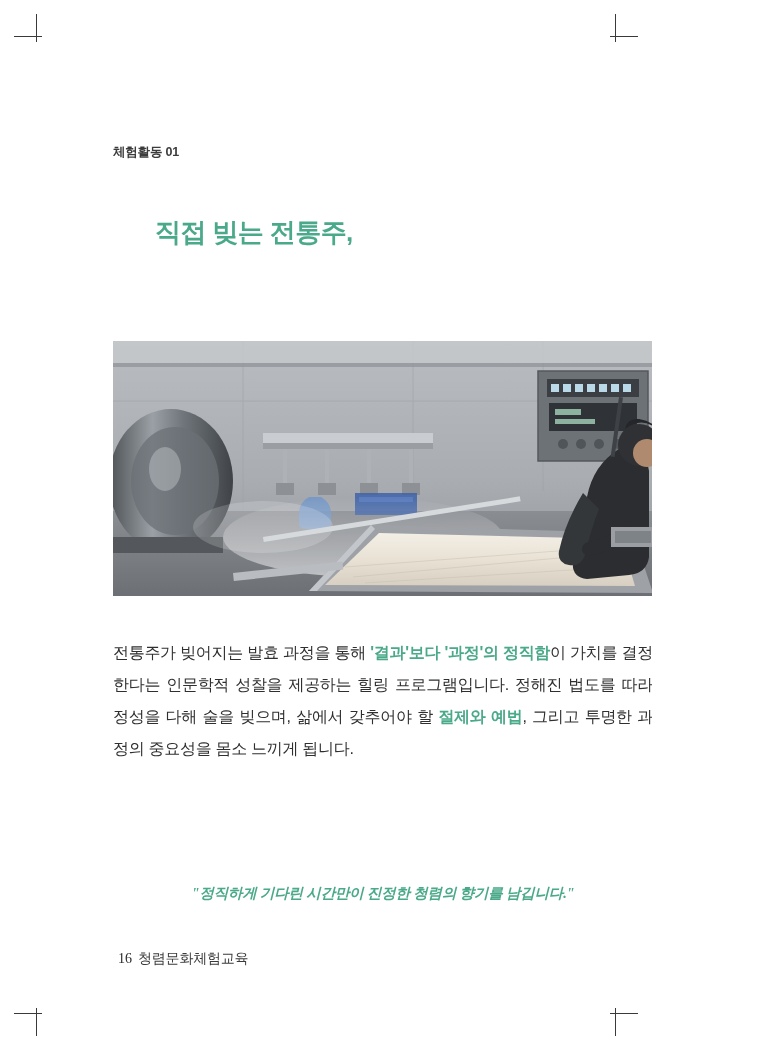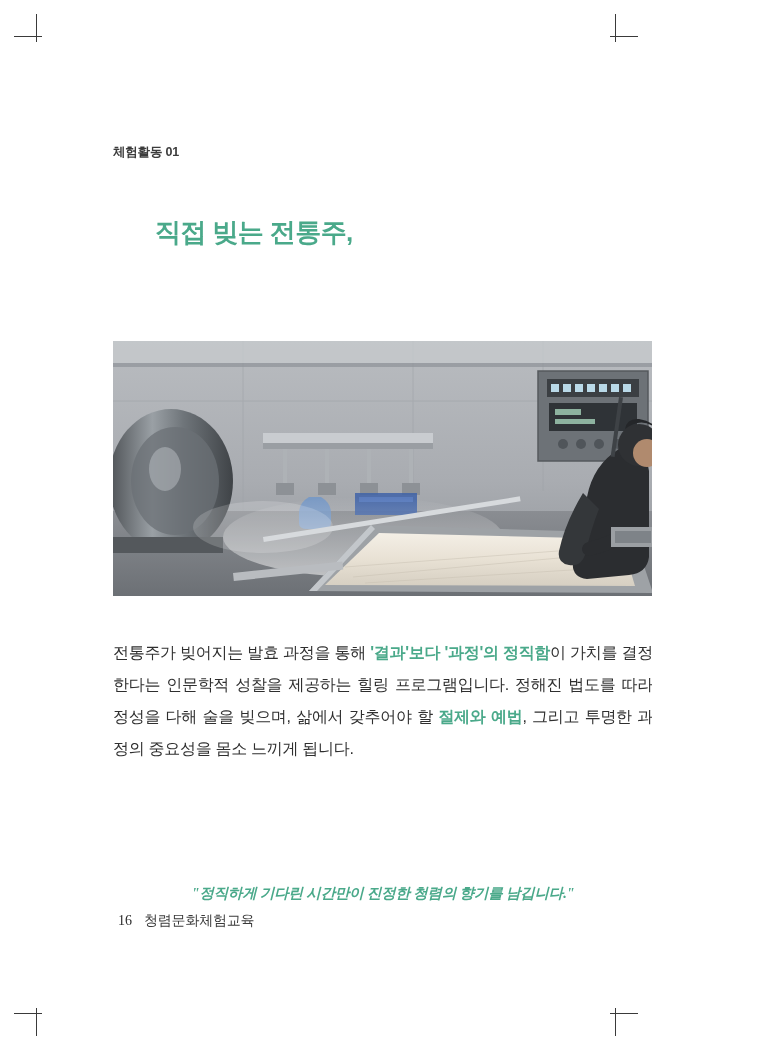--- a/index.html
+++ b/index.html
@@ -110,24 +110,24 @@
     font-weight: bold;
     font-size: 14.5px;
     color: #4aa98a;
     letter-spacing: -0.2px;
   }
 
   
   .footer {
     position: absolute;
     left: 118px;
-    top: 912px;
+    top: 950px;
     display: flex;
     align-items: baseline;
-    gap: 12px;
+    gap: 6px;
   }
   .folio {
     font-family: "Liberation Serif", serif;
     font-size: 14px;
     color: #2b2b2b;
   }
   .footer-label {
     font-size: 14px;
     color: #3a3a3a;
     letter-spacing: -0.2px;

